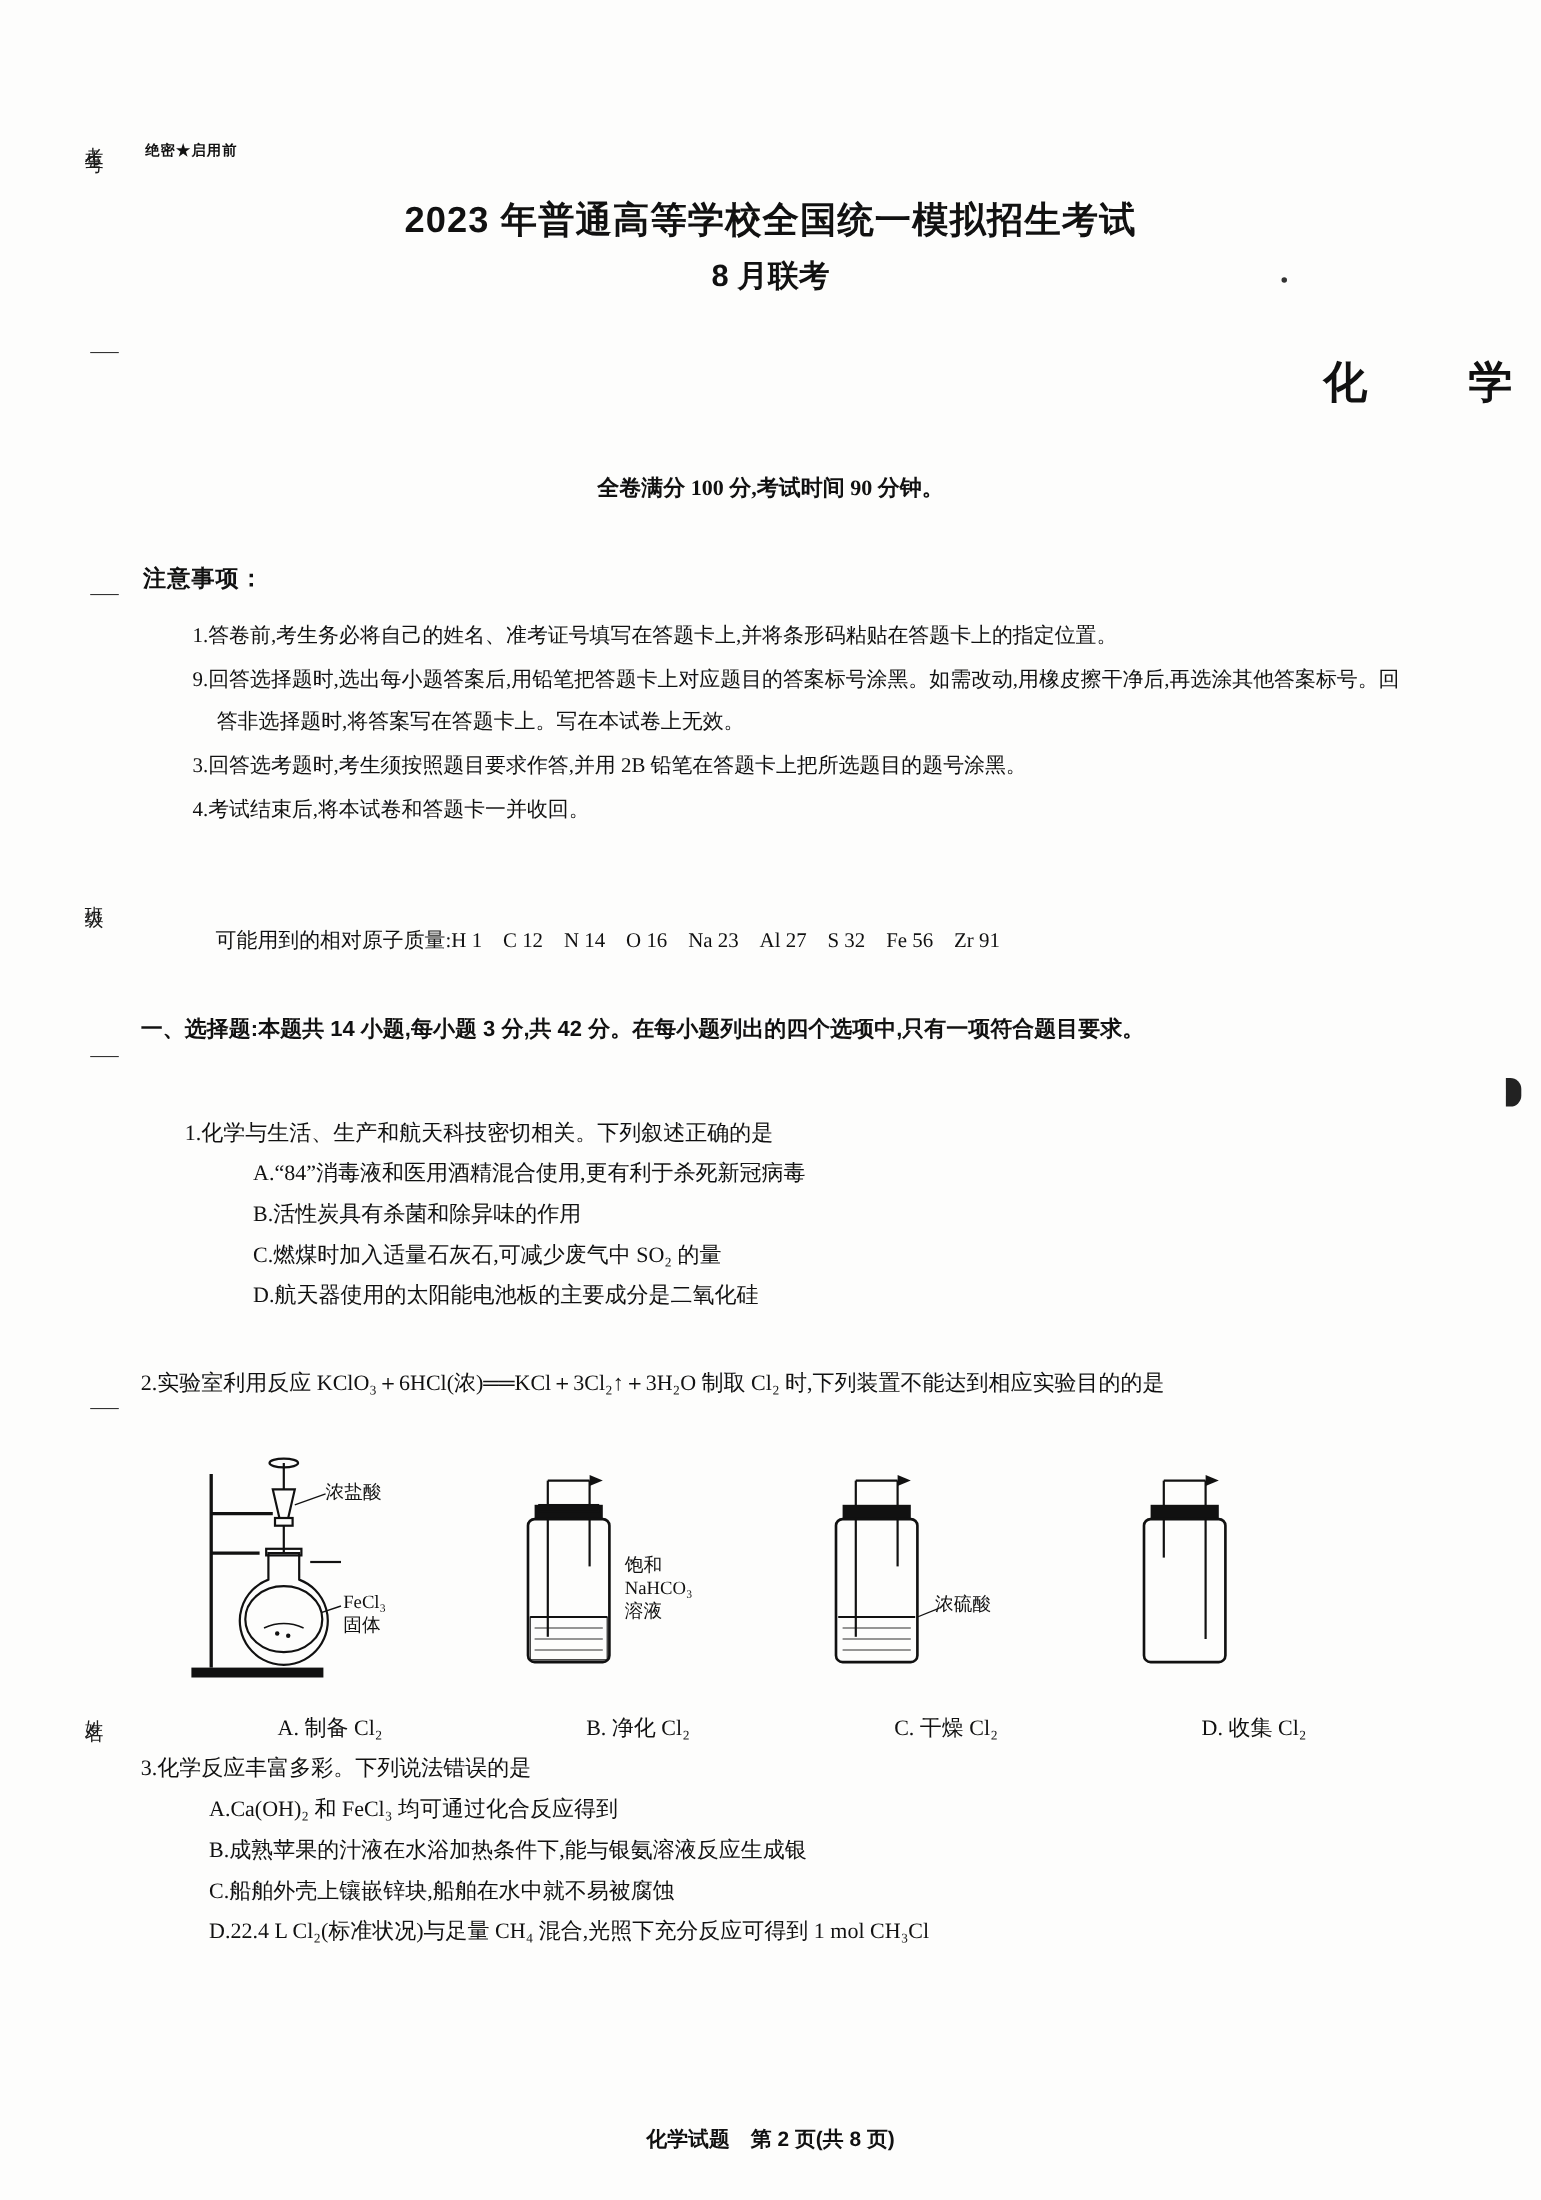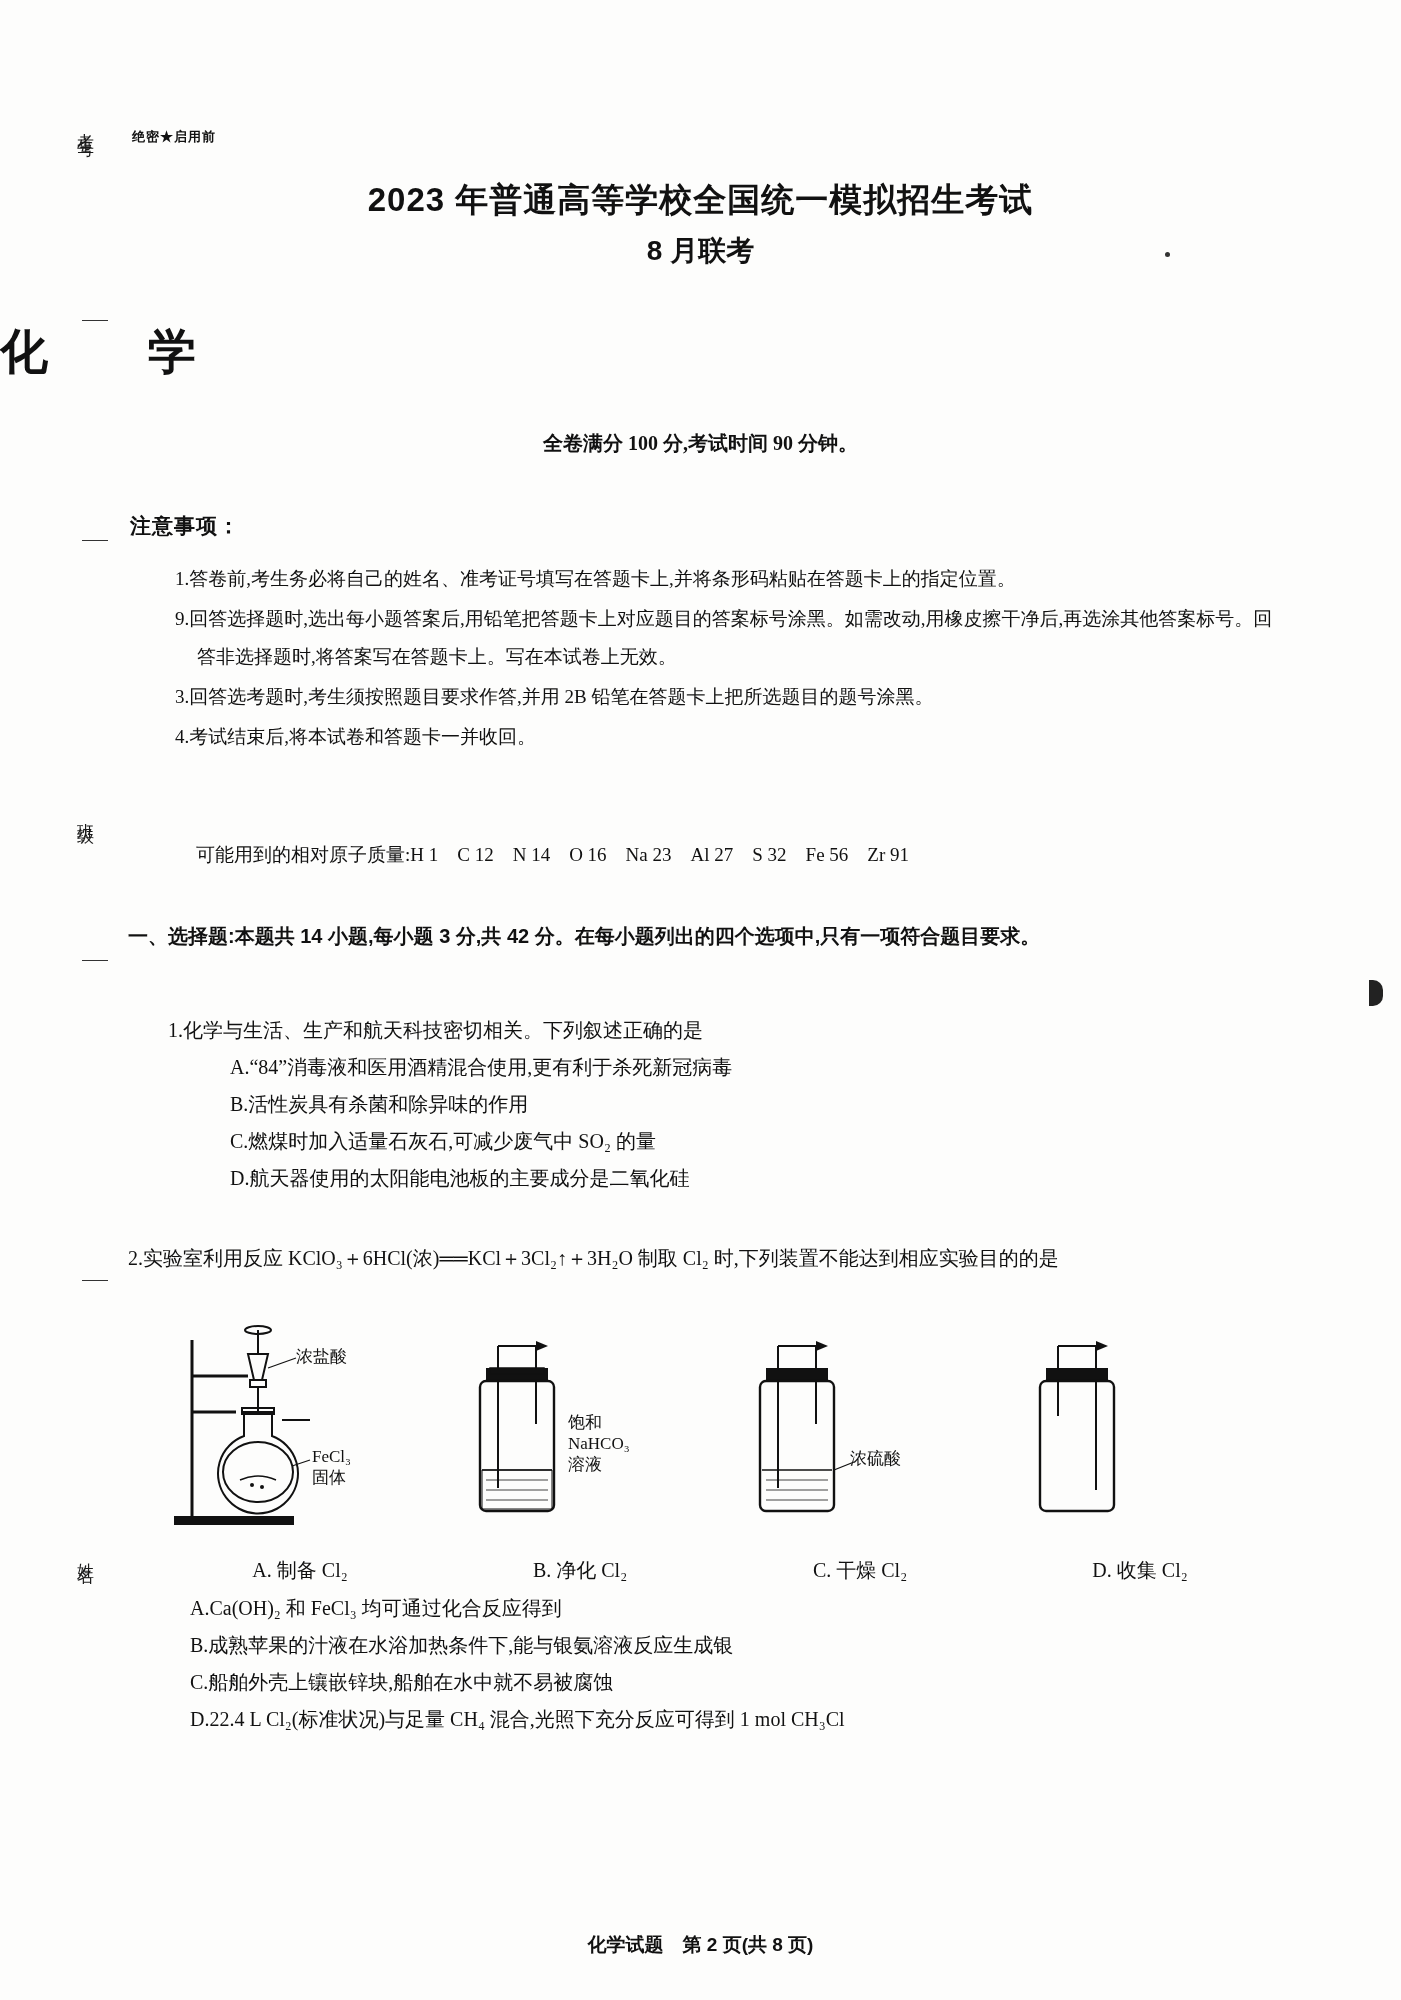--- a/index.html
+++ b/index.html
@@ -69,22 +69,22 @@
     top: 232px;
     text-align: center;
     font-size: 28px;
     font-weight: bold;
     font-family: "Liberation Sans", sans-serif;
   }
   .subject {
     position: absolute;
     left: 0; right: 0;
     top: 320px;
-    text-align: left;
-    font-size: 48px;
+    text-align: right;
+    font-size: 40px;
     font-weight: bold;
     letter-spacing: 26px;
     font-family: "Liberation Sans", sans-serif;
   }
   .scoreline {
     position: absolute;
     left: 0; right: 0;
     top: 430px;
     text-align: center;
     font-size: 20px;
@@ -353,20 +353,21 @@
         <rect x="36" y="48" width="62" height="13" fill="#111"></rect>
         <rect x="30" y="61" width="74" height="130" rx="6" fill="none" stroke="#111" stroke-width="2.4"></rect>
         <line x1="48" y1="61" x2="48" y2="96" stroke="#111" stroke-width="2"></line>
         <line x1="86" y1="61" x2="86" y2="170" stroke="#111" stroke-width="2"></line>
       </svg>
       <div class="fig-caption">D. 收集 Cl₂</div>
     </div>
   </div>
 
   <div class="q q3">
+    <span class="stem"><span>3.</span><span>化学反应丰富多彩。下列说法错误的是</span></span>
     <span class="opt">A.Ca(OH)₂ 和 FeCl₃ 均可通过化合反应得到</span>
     <span class="opt">B.成熟苹果的汁液在水浴加热条件下,能与银氨溶液反应生成银</span>
     <span class="opt">C.船舶外壳上镶嵌锌块,船舶在水中就不易被腐蚀</span>
     <span class="opt">D.22.4 L Cl₂(标准状况)与足量 CH₄ 混合,光照下充分反应可得到 1 mol CH₃Cl</span>
   </div>
 
   <div class="corner-mark"></div>
 
   <div class="footer">化学试题　第 2 页(共 8 页)</div>
 </div>

